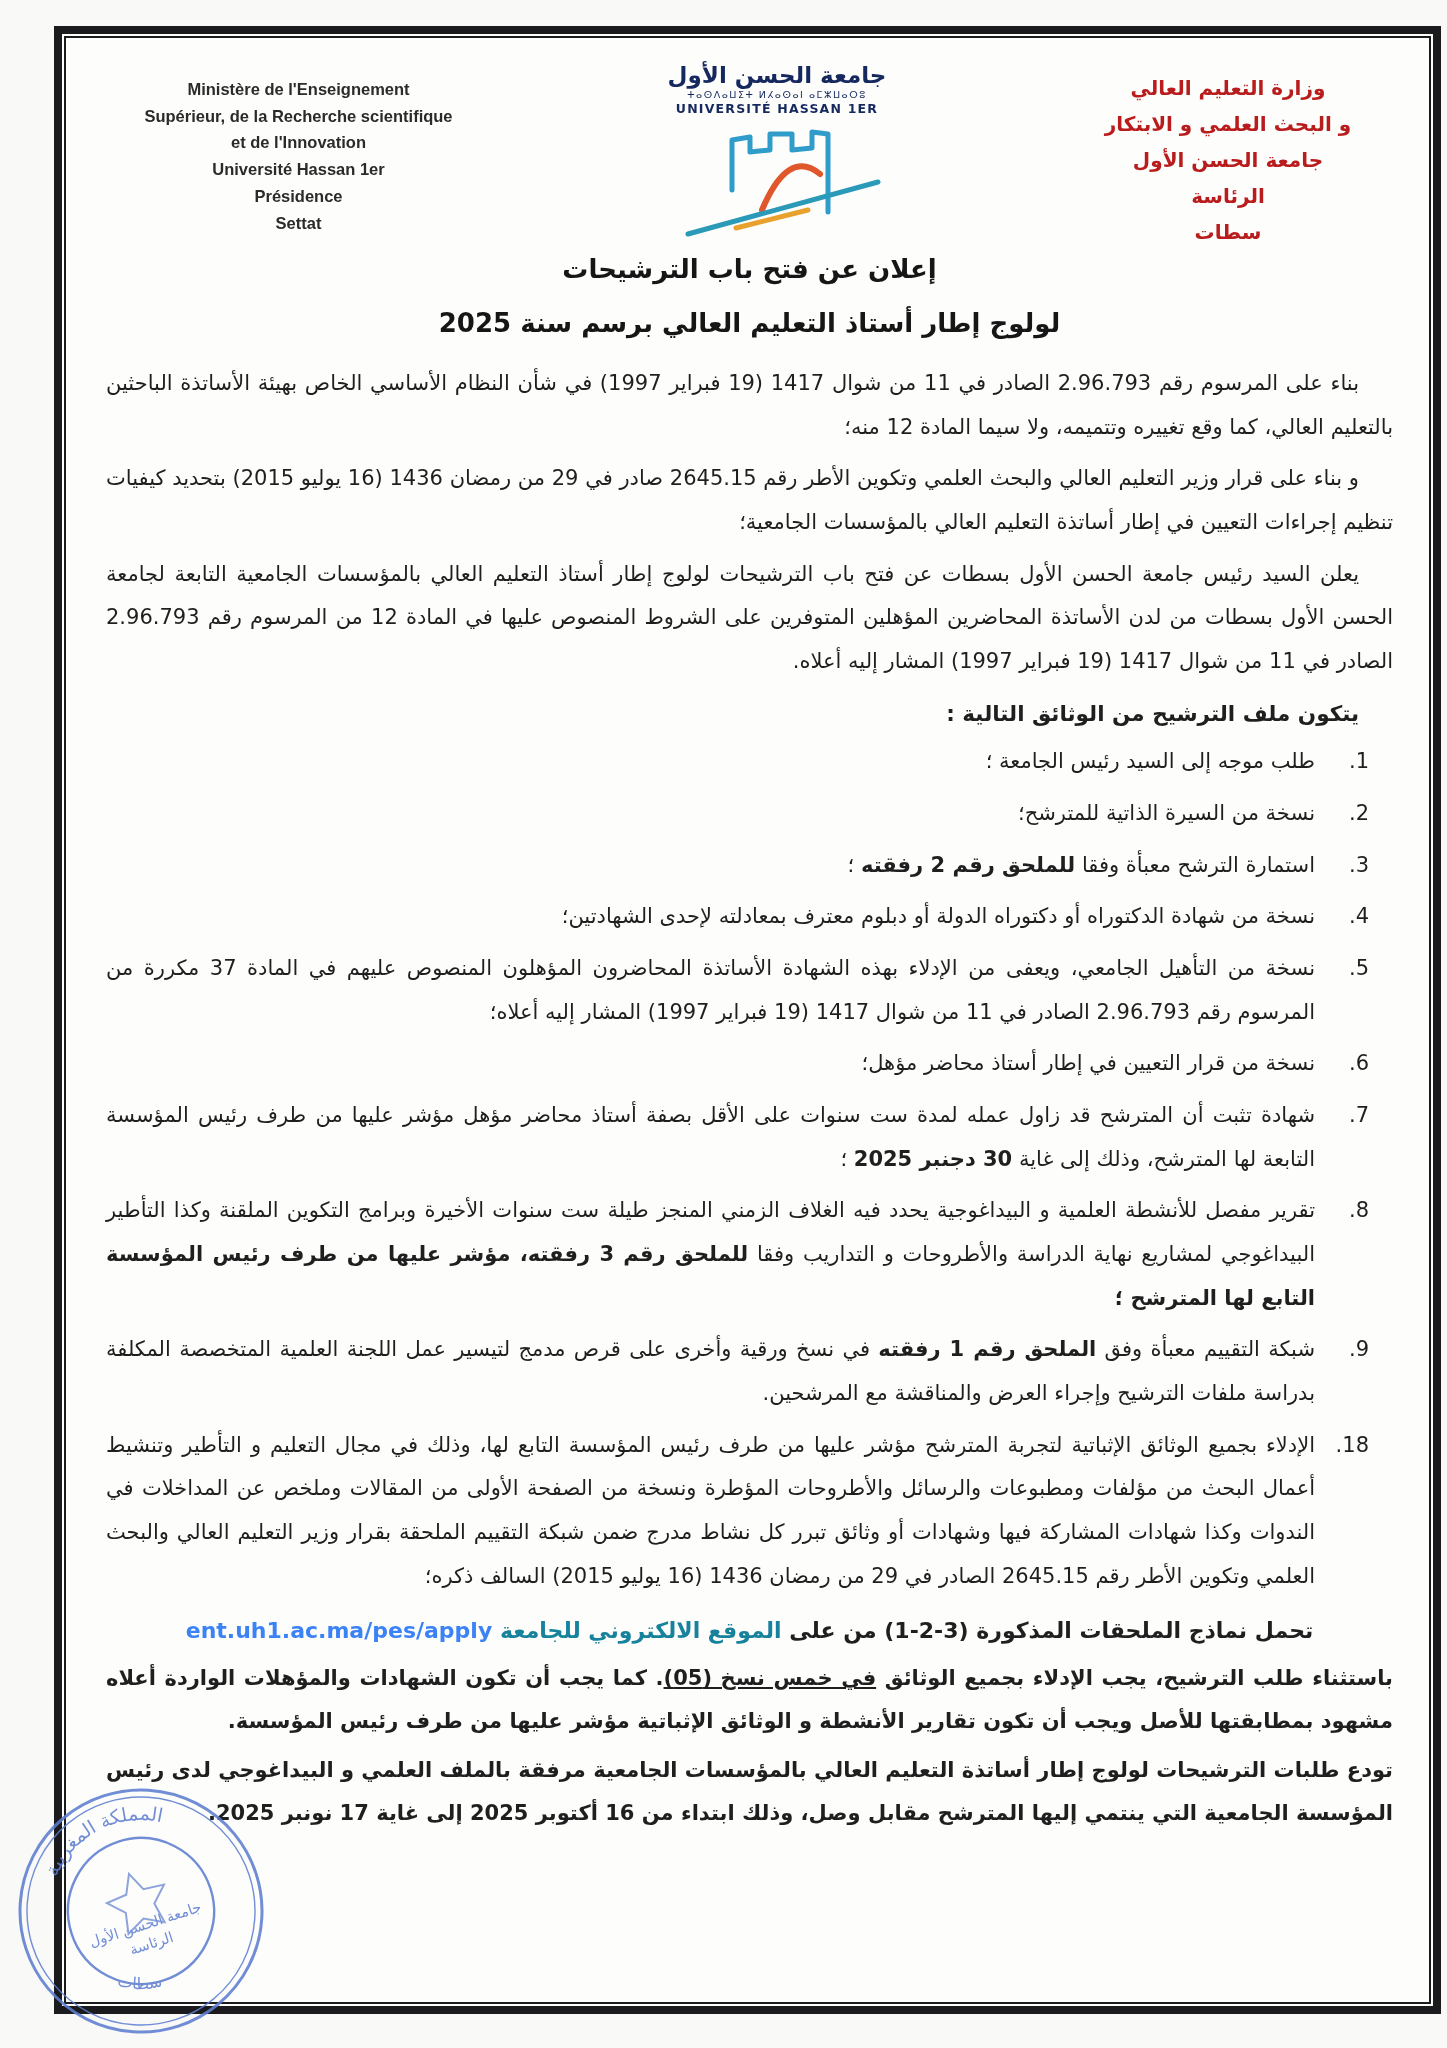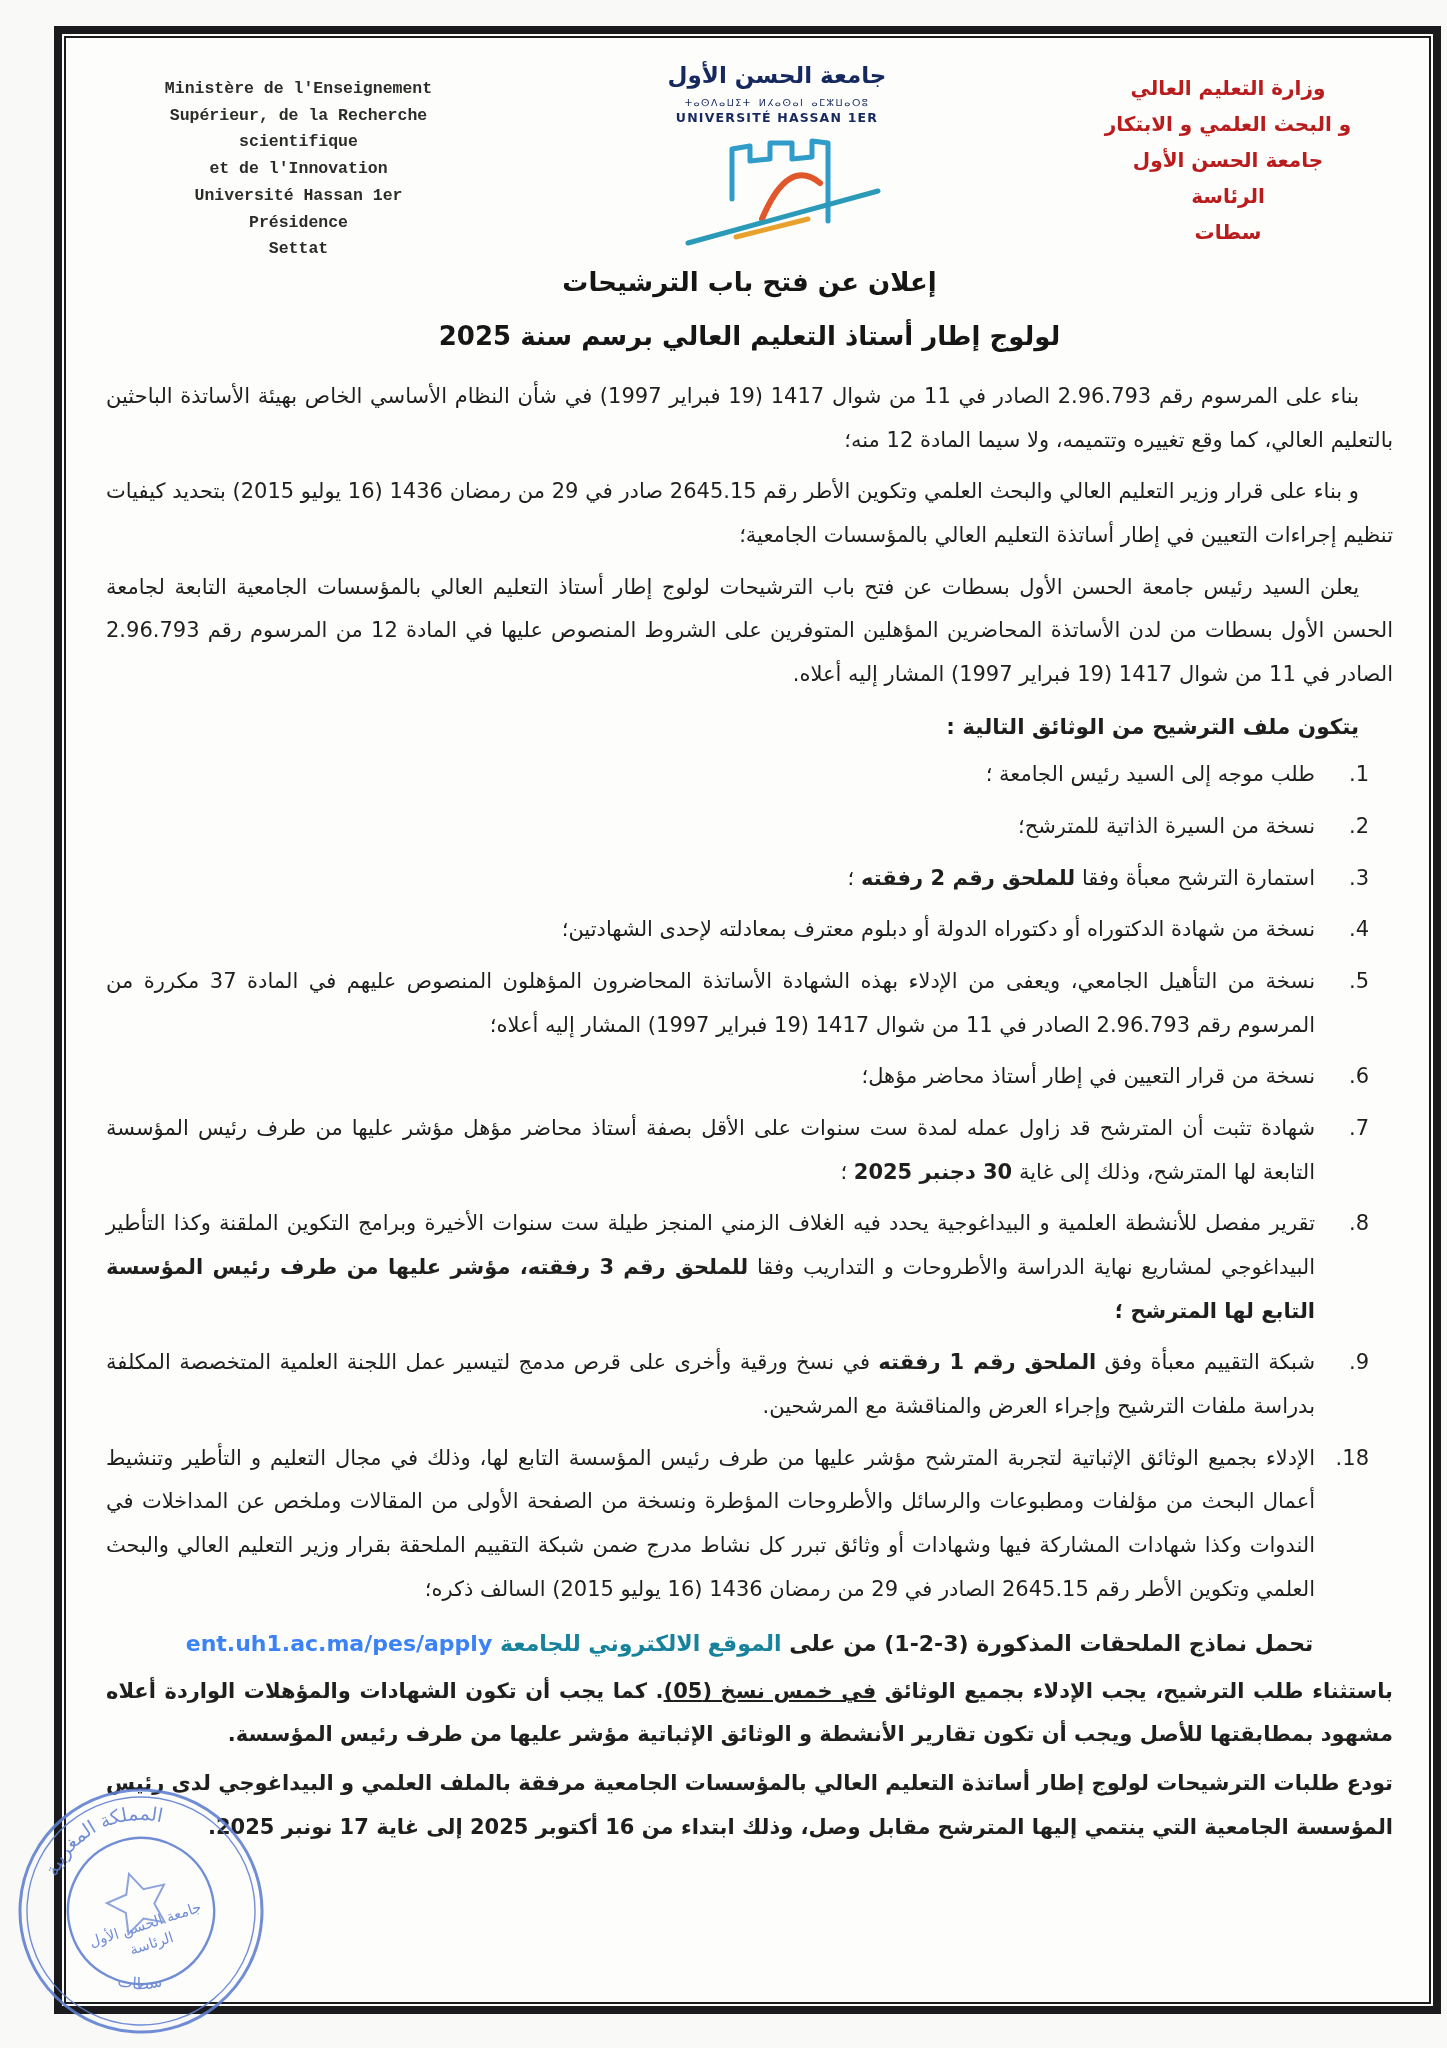--- a/index.html
+++ b/index.html
@@ -5,25 +5,25 @@
   html,body{margin:0;padding:0;background:#e8e8e6;}
   .page{position:relative;width:1447px;height:2048px;background:#f9f9f7;overflow:hidden;
         font-family:"DejaVu Sans",sans-serif;color:#1f1f1f;margin:0 auto;}
   .frame-outer{position:absolute;left:54px;top:26px;right:6px;bottom:34px;
         border:8px solid #1b1b1d;background:#fdfdfc;}
   .frame-inner{position:absolute;inset:2px;border:2px solid #1b1b1d;overflow:hidden;}
   .content{padding:24px 36px 6px 40px;}
 
   
   .hdr{display:flex;justify-content:space-between;align-items:flex-start;}
-  .hdr-left{width:385px;text-align:center;font-family:Liberation Mono, monospace;font-weight:bold;
+  .hdr-left{width:385px;text-align:center;font-family:Liberation Sans, sans-serif;font-weight:bold;
         font-size:16.5px;line-height:1.62;color:#2b2b28;padding-top:14px;}
   .hdr-center{width:345px;text-align:center;color:#16295f;}
   .logo-ar{font-size:23px;font-weight:bold;direction:rtl;}
-  .logo-tif{font-size:9.5px;letter-spacing:1.5px;margin-top:9px;font-family:Liberation Mono, monospace;}
+  .logo-tif{font-size:9.5px;letter-spacing:1.5px;margin-top:1px;}
   .logo-latin{font-size:12.5px;font-weight:bold;letter-spacing:1.2px;margin-top:1px;}
   .logo-mark{display:block;margin:0 auto;}
   .hdr-right{width:330px;direction:rtl;text-align:center;font-weight:bold;font-size:20px;
         line-height:1.8;padding-top:8px;color:#b91c1c;}
 
   
   .title{direction:rtl;text-align:center;font-weight:bold;font-size:26px;margin-top:4px;color:#161616;}
   .title .t2{margin-top:24px;}
 
   

